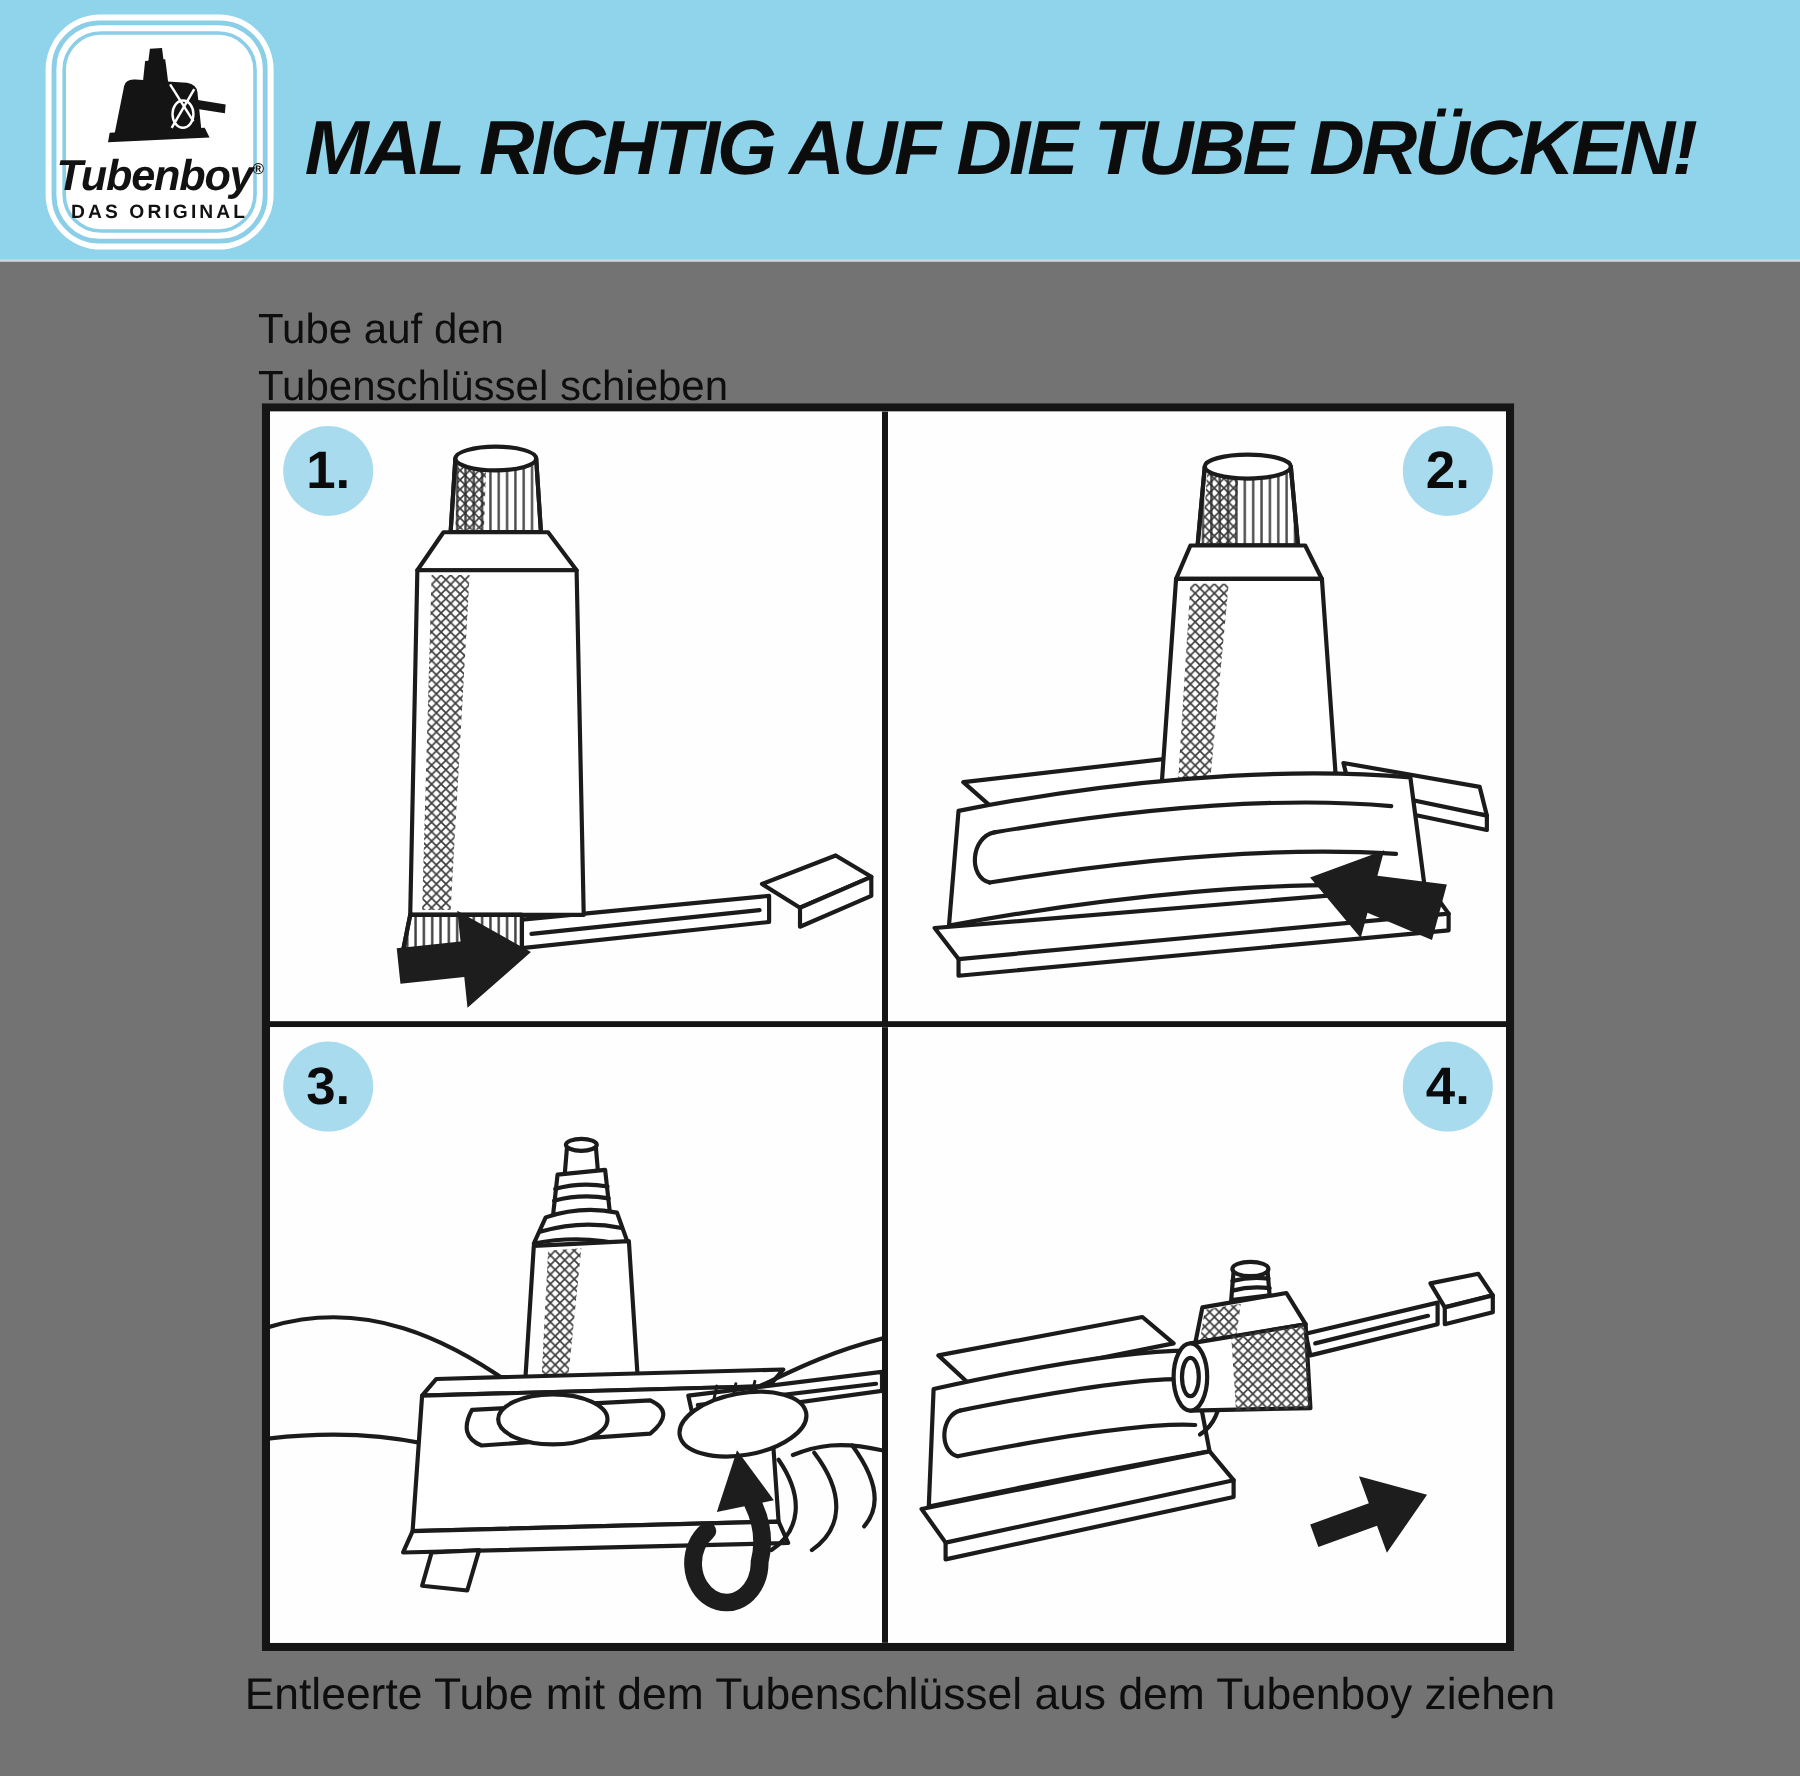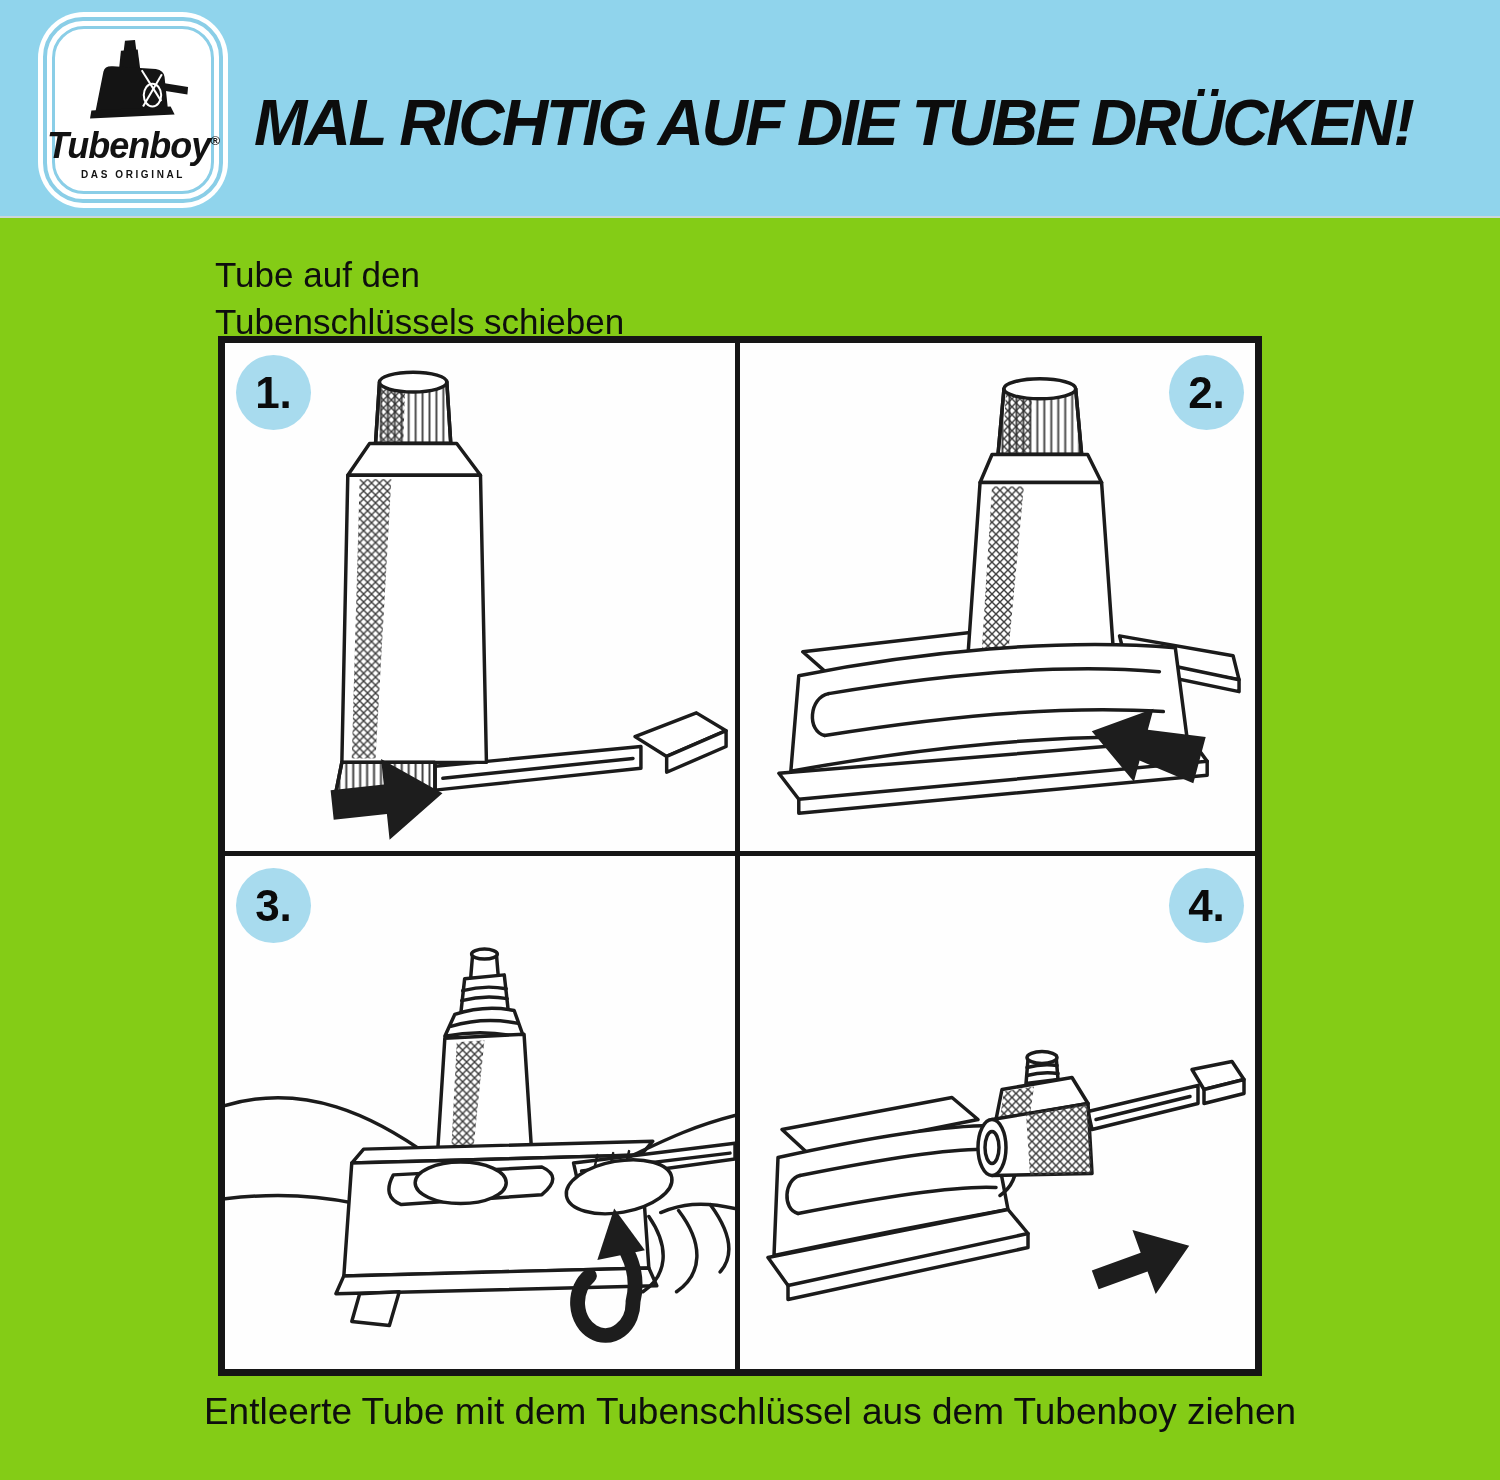--- a/index.html
+++ b/index.html
@@ -1,29 +1,29 @@
 <!DOCTYPE html>
 <html><head>
 <meta charset="utf-8">
 <style>
   html,body{margin:0;padding:0;background:#ffffff;}
   .page{
-    position:relative;width:1500px;height:1480px;background:#84cc16;
+    position:relative;width:1500px;height:1480px;background:#737373;
     font-family:"Liberation Sans", sans-serif;color:#101010;overflow:hidden;
   }
   
   .header{position:absolute;left:0;top:0;width:1500px;height:216px;background:#90d4ec;border-bottom:2px solid #ccd6da;}
   .logo-box{position:absolute;left:38px;top:12px;width:190px;height:196px;background:#ffffff;border-radius:46px;}
   .ring-outer{position:absolute;inset:5px;border:4px solid #8acee7;border-radius:40px;}
   .ring-inner{position:absolute;inset:14px;border:3px solid #8acee7;border-radius:32px;}
   .logo-content{position:absolute;inset:16px;display:flex;flex-direction:column;align-items:center;}
   .logo-art{width:122px;height:94px;margin-top:6px;}
   .brand{font-size:36px;font-weight:bold;font-style:italic;letter-spacing:-1px;line-height:1;color:#121212;white-space:nowrap;}
   .brand sup{font-size:13px;font-style:normal;}
-  .tagline{font-size:10px;font-weight:bold;letter-spacing:2.6px;margin-top:5px;color:#121212;white-space:nowrap;}
+  .tagline{font-size:16px;font-weight:bold;letter-spacing:2.6px;margin-top:5px;color:#121212;white-space:nowrap;}
   .title{
     position:absolute;left:250px;right:18px;top:82px;margin:4px;text-align:left;
     font-size:64px;font-weight:bold;letter-spacing:-2.5px;color:#0c0c0c;white-space:nowrap;font-style:italic;
   }
   
   .caption{position:absolute;top:251px;font-size:35px;line-height:47px;color:#0e0e0e;}
   .caption-left{left:215px;}
   .caption-right{left:740px;}
   
   .grid{
@@ -73,21 +73,21 @@
         </svg>
         <span class="brand"><span>Tubenboy</span><sup>®</sup></span>
         <span class="tagline">DAS ORIGINAL</span>
       </div>
     </div>
     <h1 class="title">MAL RICHTIG AUF DIE TUBE DRÜCKEN!</h1>
   </header>
 
   <div class="caption caption-left">
     <div>Tube auf den</div>
-    <div>Tubenschlüssels schieben</div>
+    <div>Tubenschlüssel schieben</div>
   </div>
 
   <div class="grid">
 
     <div class="cell cell-1">
       <div class="badge badge-left">
         <span>1.</span>
       </div>
       <svg class="art" viewBox="0 0 515 510" aria-hidden="true">
         <defs>

